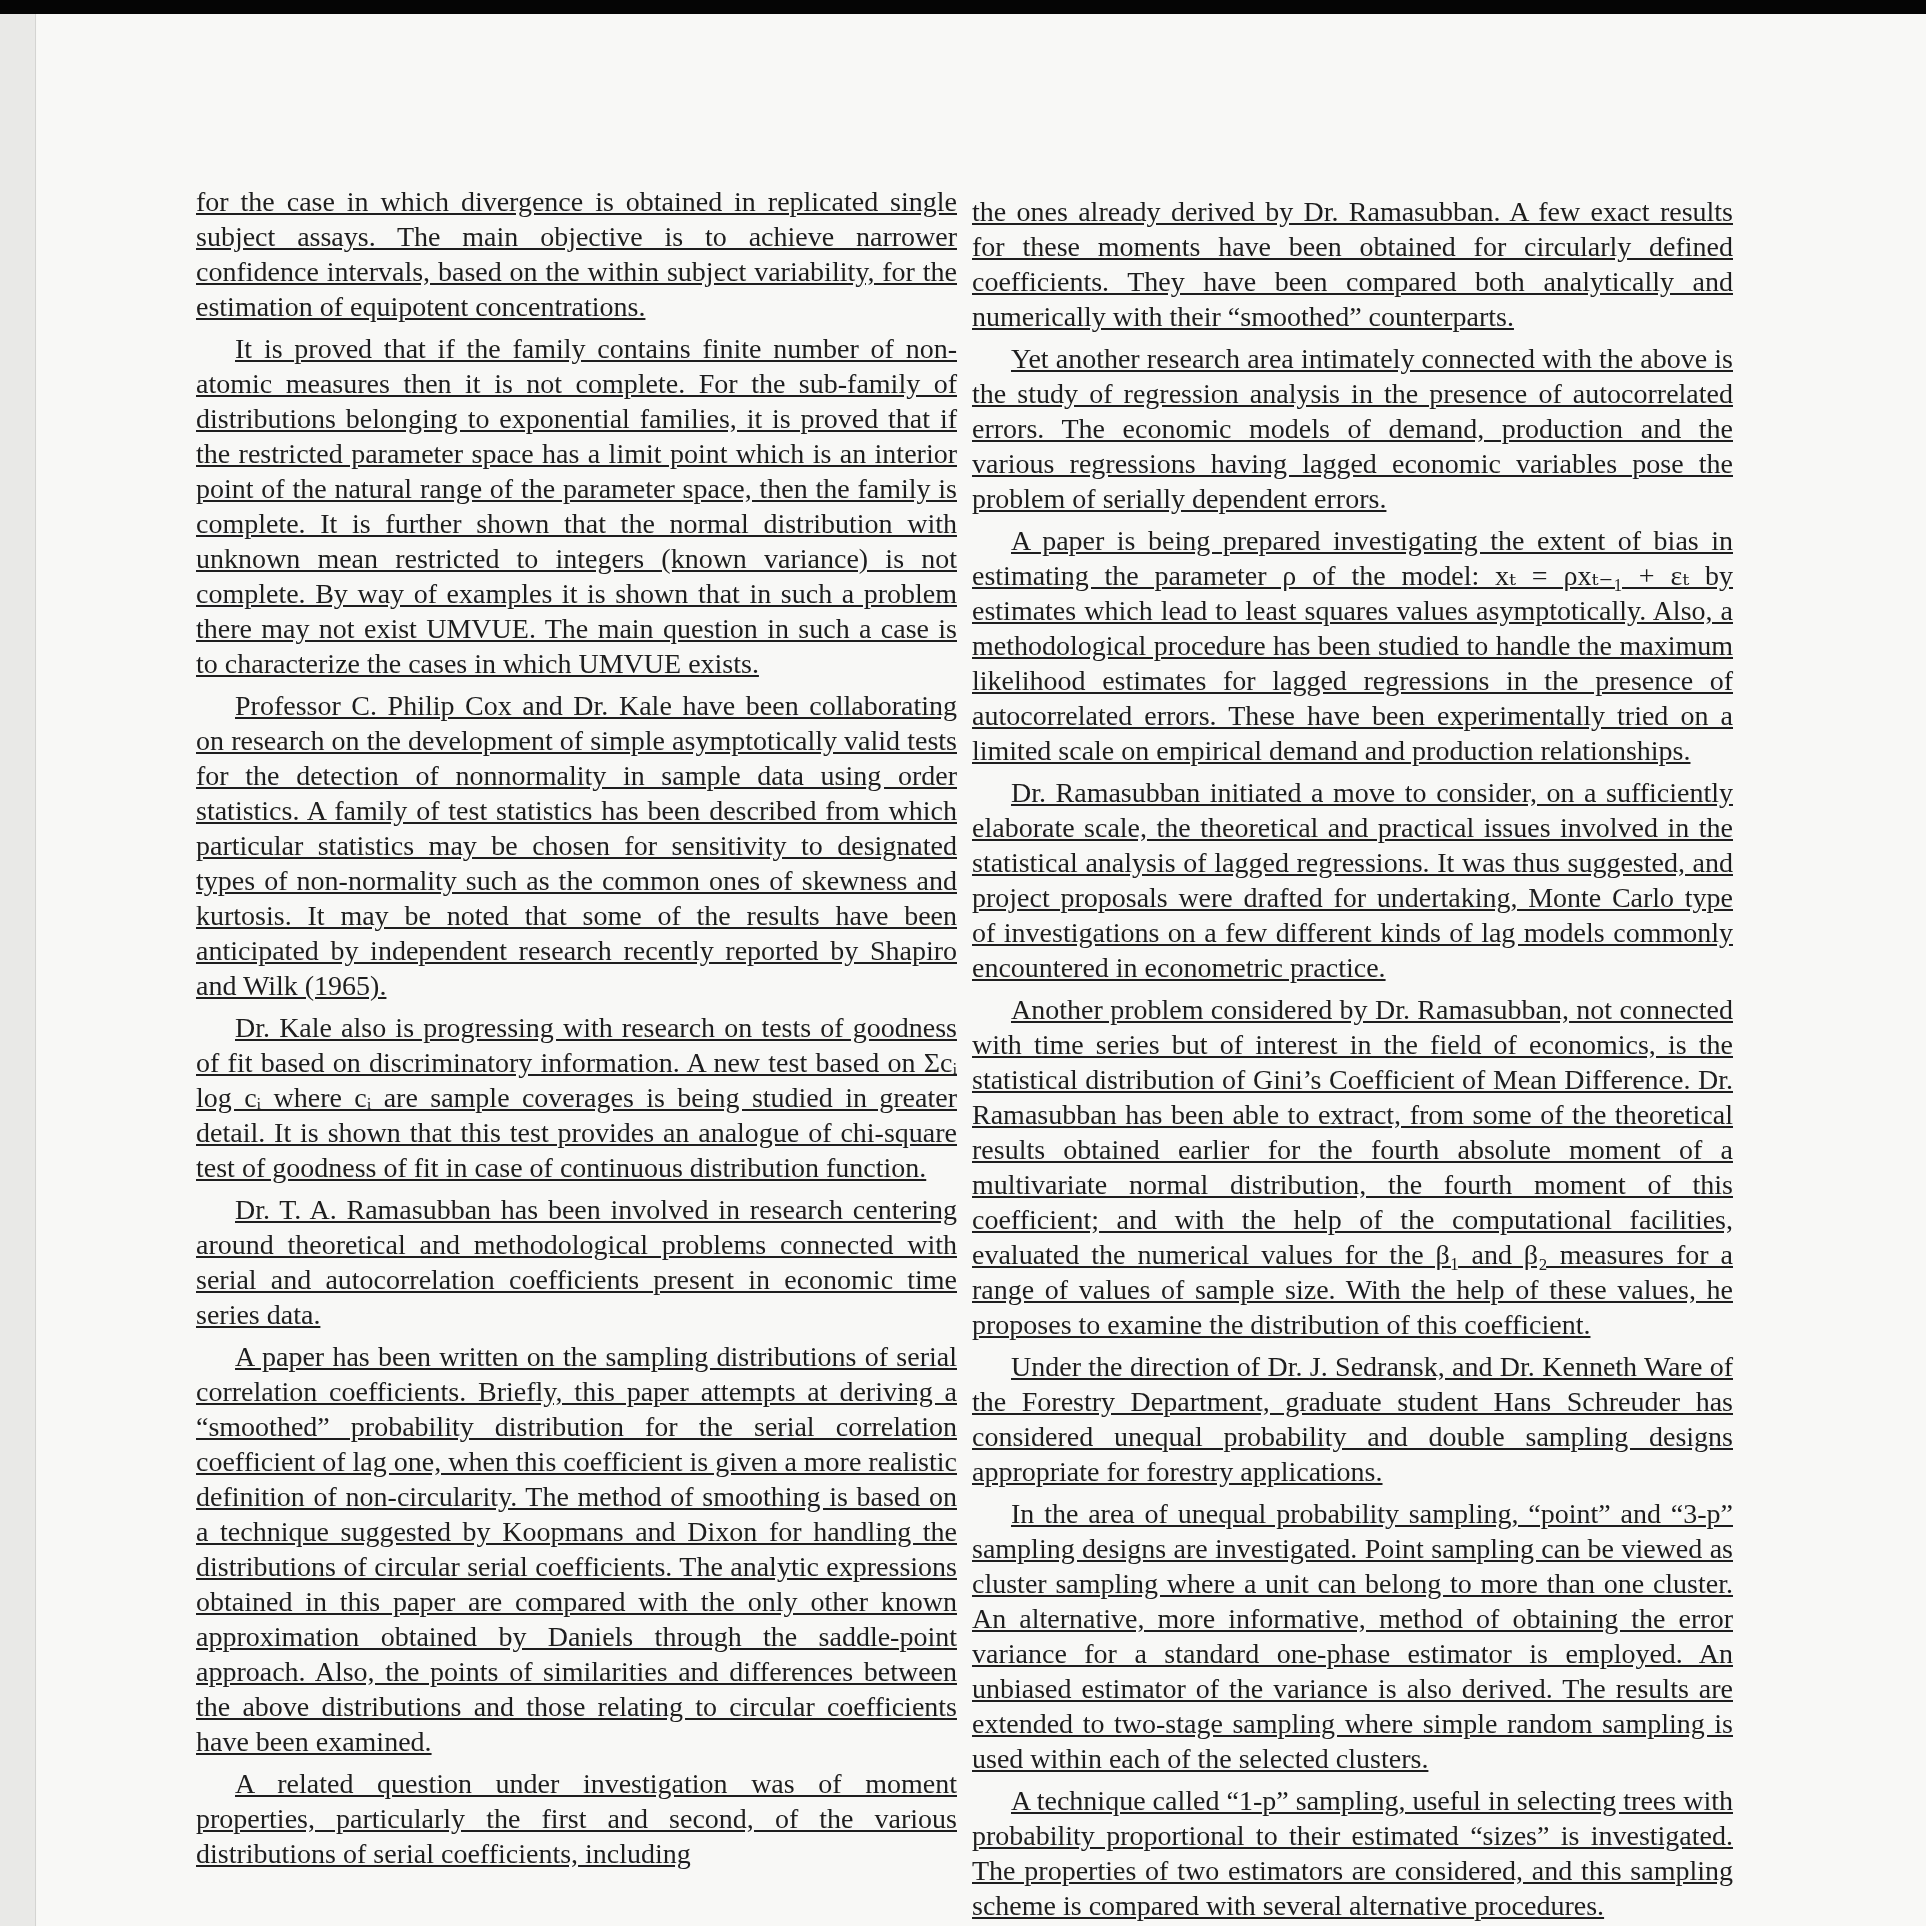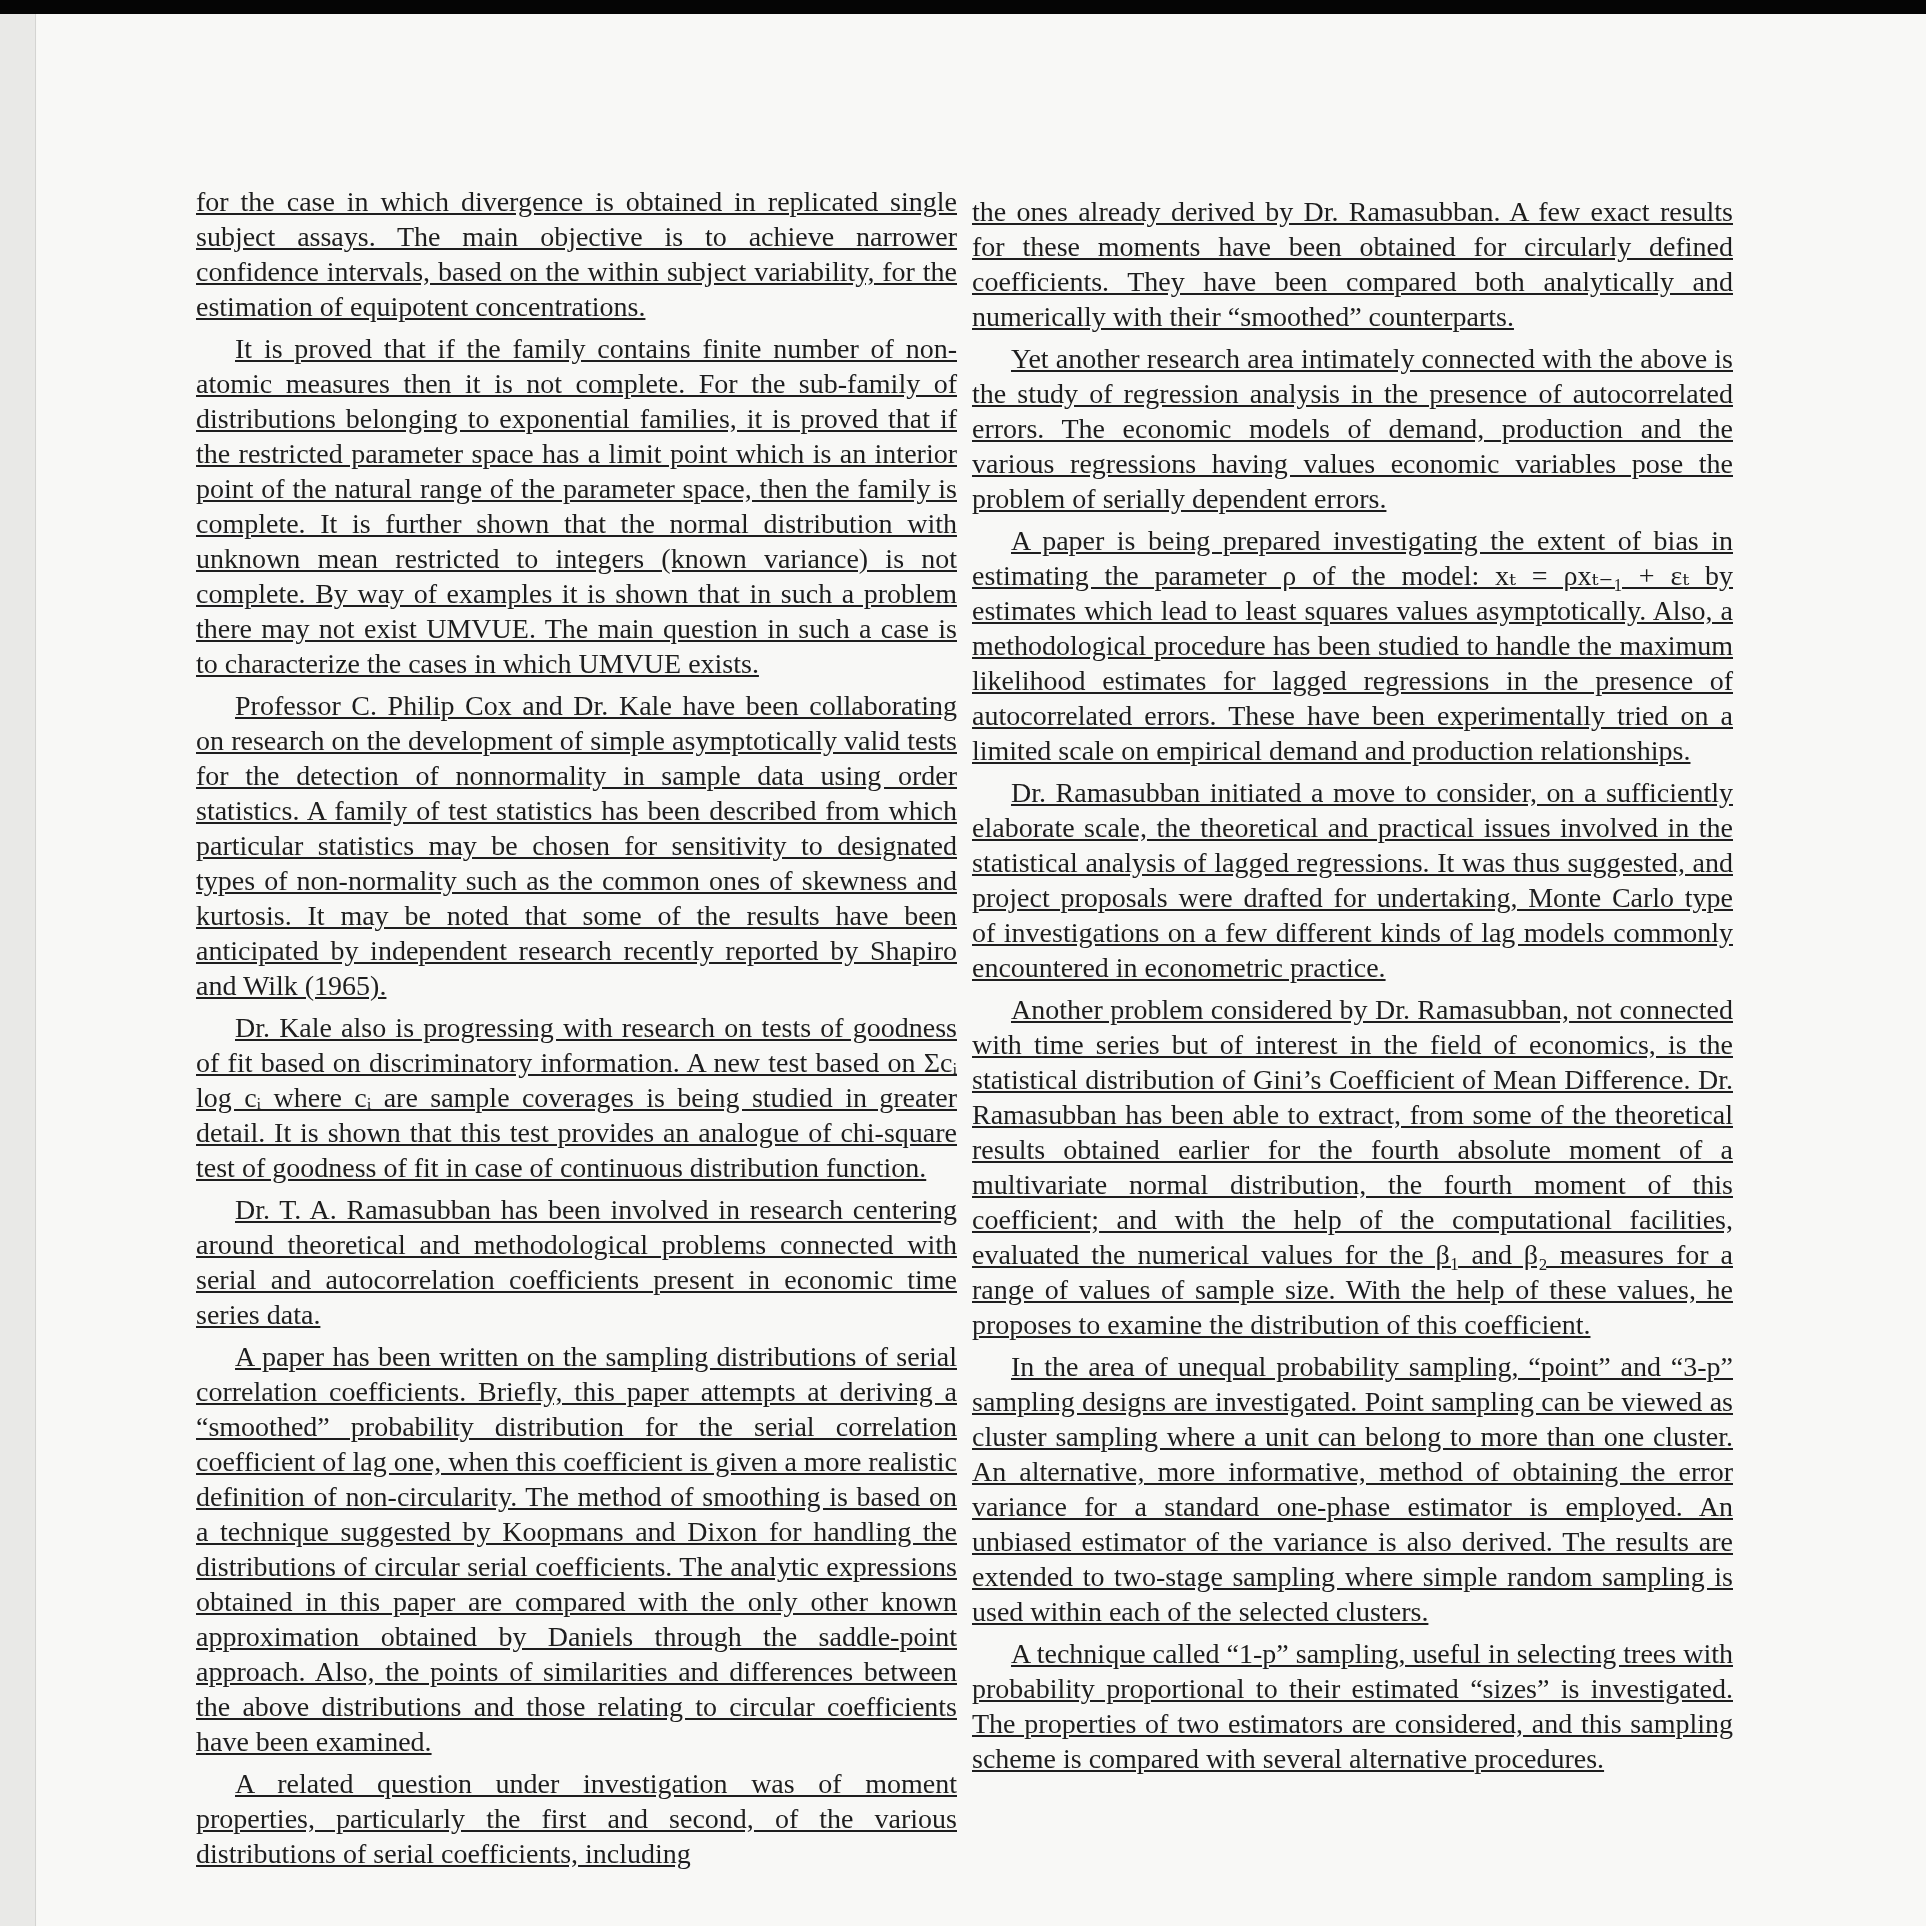--- a/index.html
+++ b/index.html
@@ -33,20 +33,21 @@
   <p class="indent">It is proved that if the family contains finite num­ber of non-atomic measures then it is not complete. For the sub-family of distributions belonging to ex­ponential families, it is proved that if the restricted parameter space has a limit point which is an interior point of the natural range of the parameter space, then the family is complete. It is further shown that the normal distribution with unknown mean restricted to integers (known variance) is not complete. By way of examples it is shown that in such a problem there may not exist UMVUE. The main question in such a case is to characterize the cases in which UMVUE exists.</p>
   <p class="indent">Professor C. Philip Cox and Dr. Kale have been collaborating on research on the development of sim­ple asymptotically valid tests for the detection of non­normality in sample data using order statistics. A fam­ily of test statistics has been described from which par­ticular statistics may be chosen for sensitivity to desig­nated types of non-normality such as the common ones of skewness and kurtosis. It may be noted that some of the results have been anticipated by independent re­search recently reported by Shapiro and Wilk (1965).</p>
   <p class="indent">Dr. Kale also is progressing with research on tests of goodness of fit based on discriminatory information. A new test based on Σcᵢ log cᵢ where cᵢ are sample coverages is being studied in greater detail. It is shown that this test provides an analogue of chi-square test of goodness of fit in case of continuous distribution func­tion.</p>
   <p class="indent">Dr. T. A. Ramasubban has been involved in re­search centering around theoretical and methodological problems connected with serial and autocorrelation co­efficients present in economic time series data.</p>
   <p class="indent">A paper has been written on the sampling distribu­tions of serial correlation coefficients. Briefly, this paper attempts at deriving a “smoothed” probability distri­bution for the serial correlation coefficient of lag one, when this coefficient is given a more realistic defini­tion of non-circularity. The method of smoothing is based on a technique suggested by Koopmans and Dix­on for handling the distributions of circular serial co­efficients. The analytic expressions obtained in this pa­per are compared with the only other known approxi­mation obtained by Daniels through the saddle-point approach. Also, the points of similarities and differences between the above distributions and those relating to circular coefficients have been examined.</p>
   <p class="indent">A related question under investigation was of mo­ment properties, particularly the first and second, of the various distributions of serial coefficients, including</p>
 </div>
 
 <div class="column col-right">
   <p>the ones already derived by Dr. Ramasubban. A few exact results for these moments have been obtained for circularly defined coefficients. They have been com­pared both analytically and numerically with their “smoothed” counterparts.</p>
-  <p class="indent">Yet another research area intimately connected with the above is the study of regression analysis in the pre­sence of autocorrelated errors. The economic models of demand, production and the various regressions hav­ing values economic variables pose the problem of serially dependent errors.</p>
+  <p class="indent">Yet another research area intimately connected with the above is the study of regression analysis in the pre­sence of autocorrelated errors. The economic models of demand, production and the various regressions hav­ing lagged economic variables pose the problem of serially dependent errors.</p>
   <p class="indent">A paper is being prepared investigating the extent of bias in estimating the parameter ρ of the model: xₜ = ρxₜ₋₁ + εₜ by estimates which lead to least squares values asymptotically. Also, a methodological procedure has been studied to handle the maximum likelihood esti­mates for lagged regressions in the presence of autocor­related errors. These have been experimentally tried on a limited scale on empirical demand and production relationships.</p>
   <p class="indent">Dr. Ramasubban initiated a move to consider, on a sufficiently elaborate scale, the theoretical and prac­tical issues involved in the statistical analysis of lagged regressions. It was thus suggested, and project proposals were drafted for undertaking, Monte Carlo type of investigations on a few different kinds of lag models commonly encountered in econometric practice.</p>
   <p class="indent">Another problem considered by Dr. Ramasubban, not connected with time series but of interest in the field of economics, is the statistical distribution of Gini’s Coefficient of Mean Difference. Dr. Ramasub­ban has been able to extract, from some of the theoreti­cal results obtained earlier for the fourth absolute mo­ment of a multivariate normal distribution, the fourth moment of this coefficient; and with the help of the computational facilities, evaluated the numerical values for the β₁ and β₂ measures for a range of values of sample size. With the help of these values, he proposes to examine the distribution of this coefficient.</p>
+  <p class="indent">Under the direction of Dr. J. Sedransk, and Dr. Kenneth Ware of the Forestry Department, graduate student Hans Schreuder has considered unequal proba­bility and double sampling designs appropriate for for­estry applications.</p>
   <p class="indent">In the area of unequal probability sampling, “point” and “3-p” sampling designs are investigated. Point sampling can be viewed as cluster sampling where a unit can belong to more than one cluster. An alternative, more informative, method of obtaining the error var­iance for a standard one-phase estimator is employed. An unbiased estimator of the variance is also derived. The results are extended to two-stage sampling where simple random sampling is used within each of the selected clusters.</p>
   <p class="indent">A technique called “1-p” sampling, useful in select­ing trees with probability proportional to their estimated “sizes” is investigated. The properties of two estimators are considered, and this sampling scheme is compared with several alternative procedures.</p>
 </div>
 
 
 </body></html>

